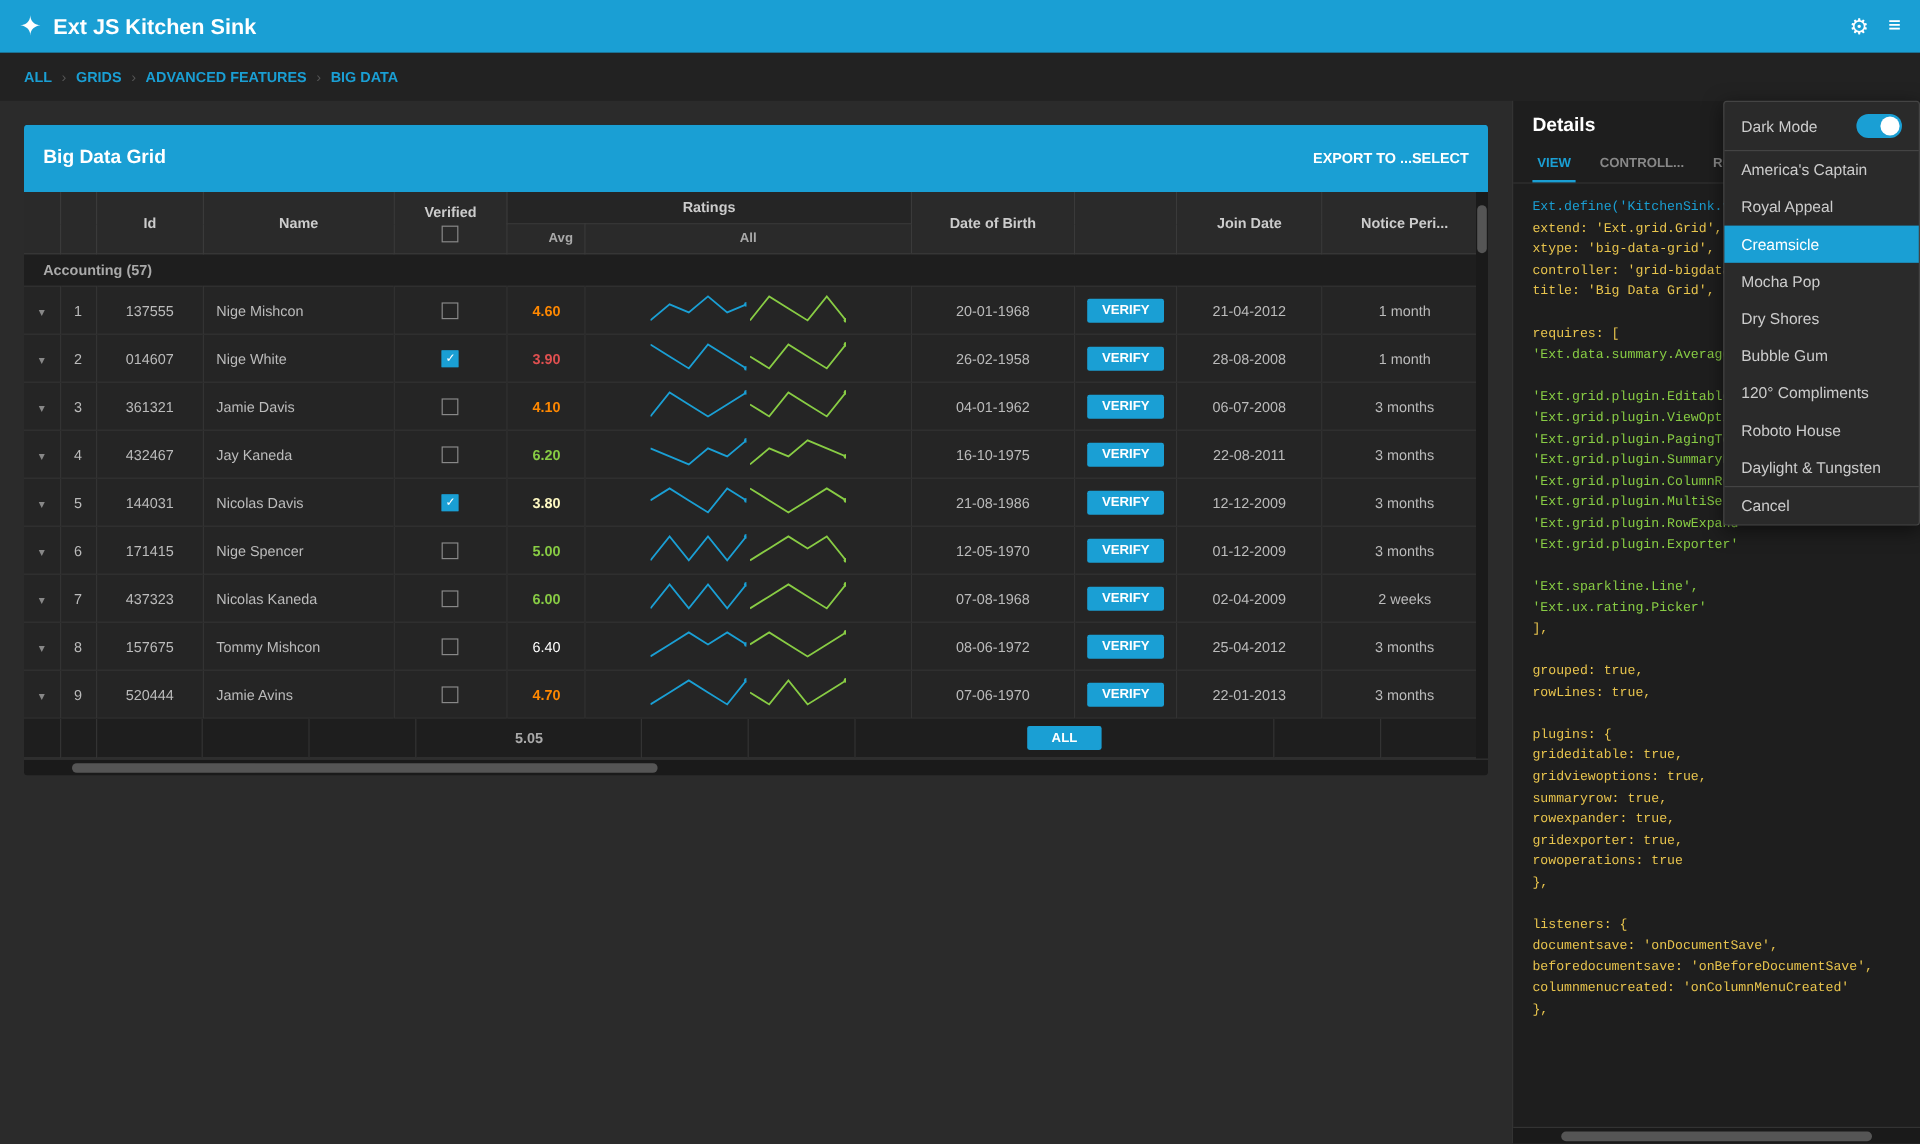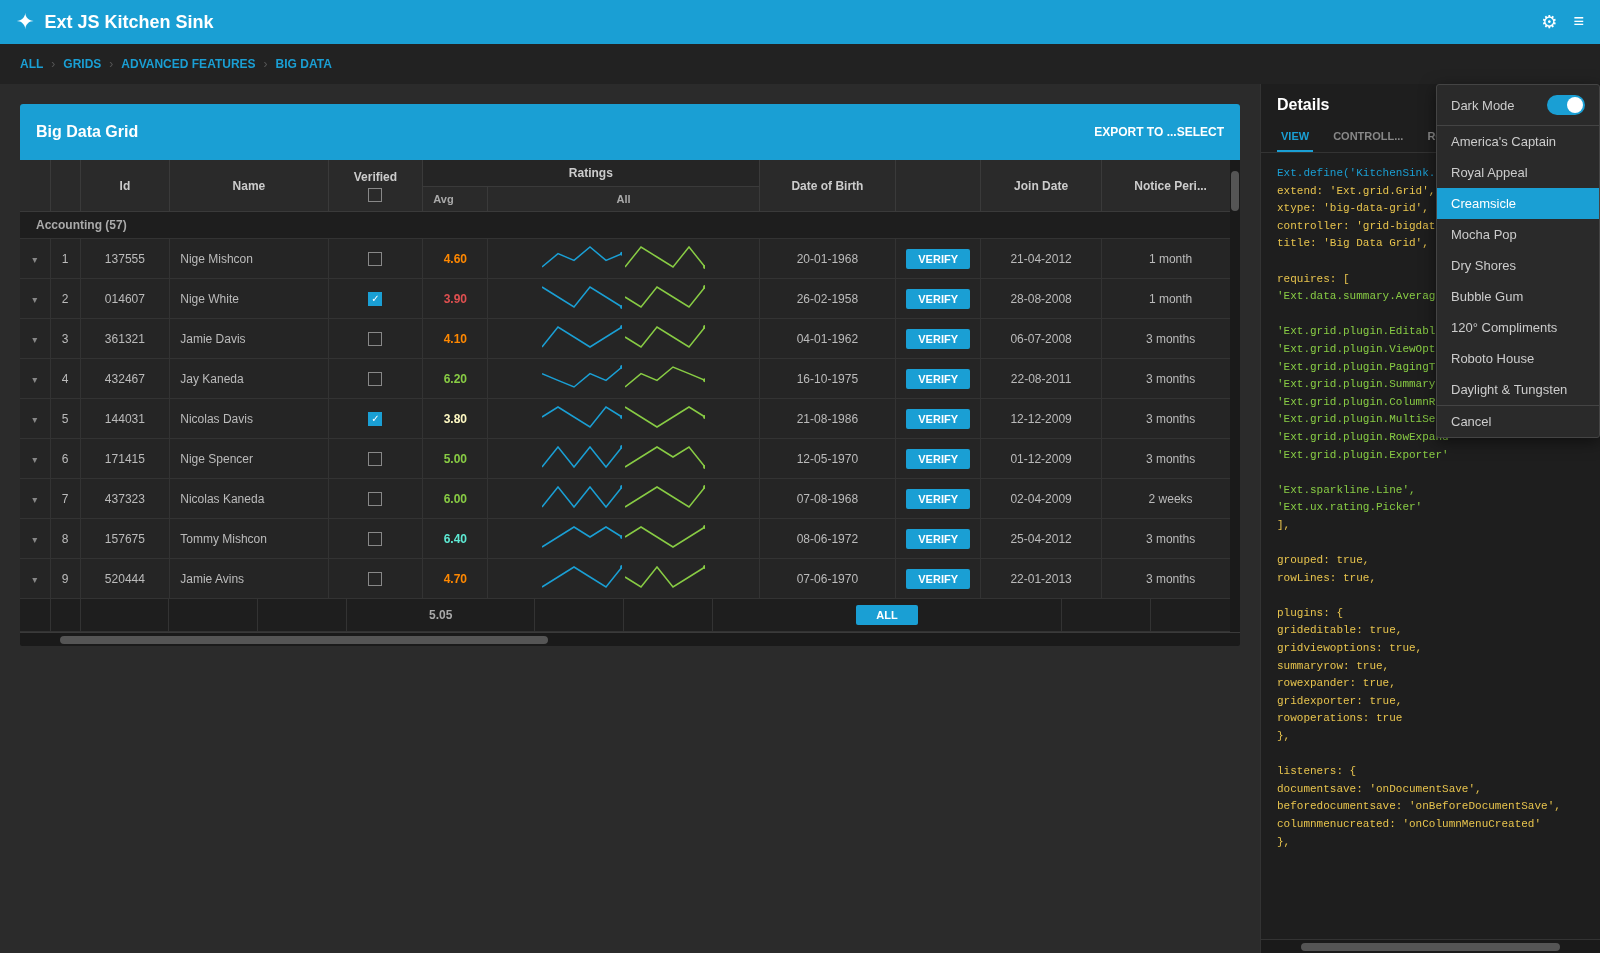--- a/index.html
+++ b/index.html
@@ -60,21 +60,21 @@
     thead th {
       color: #ccc;
       font-size: 12px;
       font-weight: 600;
       padding: 6px 10px;
       text-align: center;
       border-right: 1px solid #3a3a3a;
       border-bottom: 1px solid #3a3a3a;
       white-space: nowrap;
     }
-    thead th:first-child { text-align: left; }
+    thead th:first-child { text-align: right; }
     .th-ratings { background: #252525; text-align: center; border-bottom: 1px solid #3a3a3a; }
     .th-sub { font-size: 11px; color: #aaa; }
 
     tbody tr { background: #252525; border-bottom: 1px solid #333; }
     tbody td { padding: 6px 10px; text-align: center; color: #bbb; font-size: 12px; border-right: 1px solid #333; }
     td.text-left { text-align: left; }
 
     .group-row td { background: #1e1e1e; color: #aaa; font-size: 12px; font-weight: 600; text-align: left; padding: 6px 16px; }
 
     .expand-icon { color: #888; cursor: pointer; font-size: 10px; }
@@ -474,21 +474,21 @@
                 <tr>
       <td><span class="expand-icon">▾</span></td>
       <td>8</td>
       <td>157675</td>
       <td class="text-left">Tommy Mishcon</td>
       <td>
                     <div class="checkbox-cell">
                       <div class="cb"></div>
                     </div>
                   </td>
-      <td style="color:#5eead4;font-weight:700;">6.40</td>
+      <td style="color:#ffffff;font-weight:400;">6.40</td>
       <td><svg class="sparkline" viewBox="0 0 80 24">
                       <polyline points="0,22 16,12 32,2 48,12 64,2 80,12" fill="none" stroke="#1a9fd4" stroke-width="1.5"></polyline>
                       <circle cx="80" cy="12" r="2" fill="#1a9fd4"></circle>
                     </svg> <svg class="sparkline" viewBox="0 0 80 24">
                       <polyline points="0,12 16,2 32,12 48,22 64,12 80,2" fill="none" stroke="#88cc44" stroke-width="1.5"></polyline>
                       <circle cx="80" cy="2" r="2" fill="#88cc44"></circle>
                     </svg></td>
       <td>08-06-1972</td>
       <td><button class="verify-btn">VERIFY</button></td>
       <td>25-04-2012</td>

